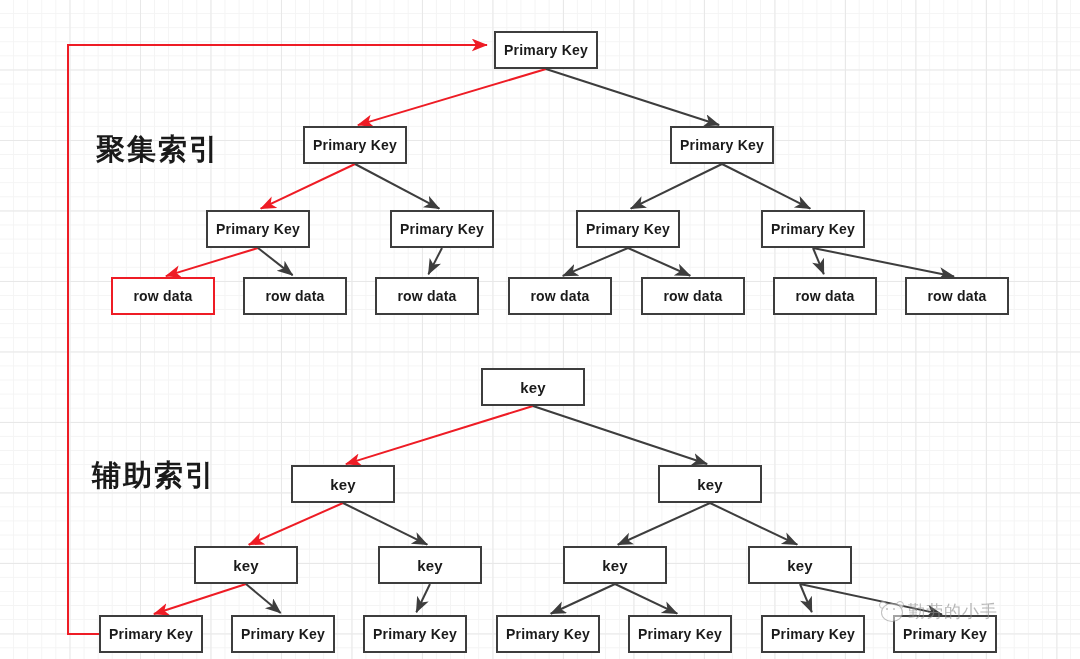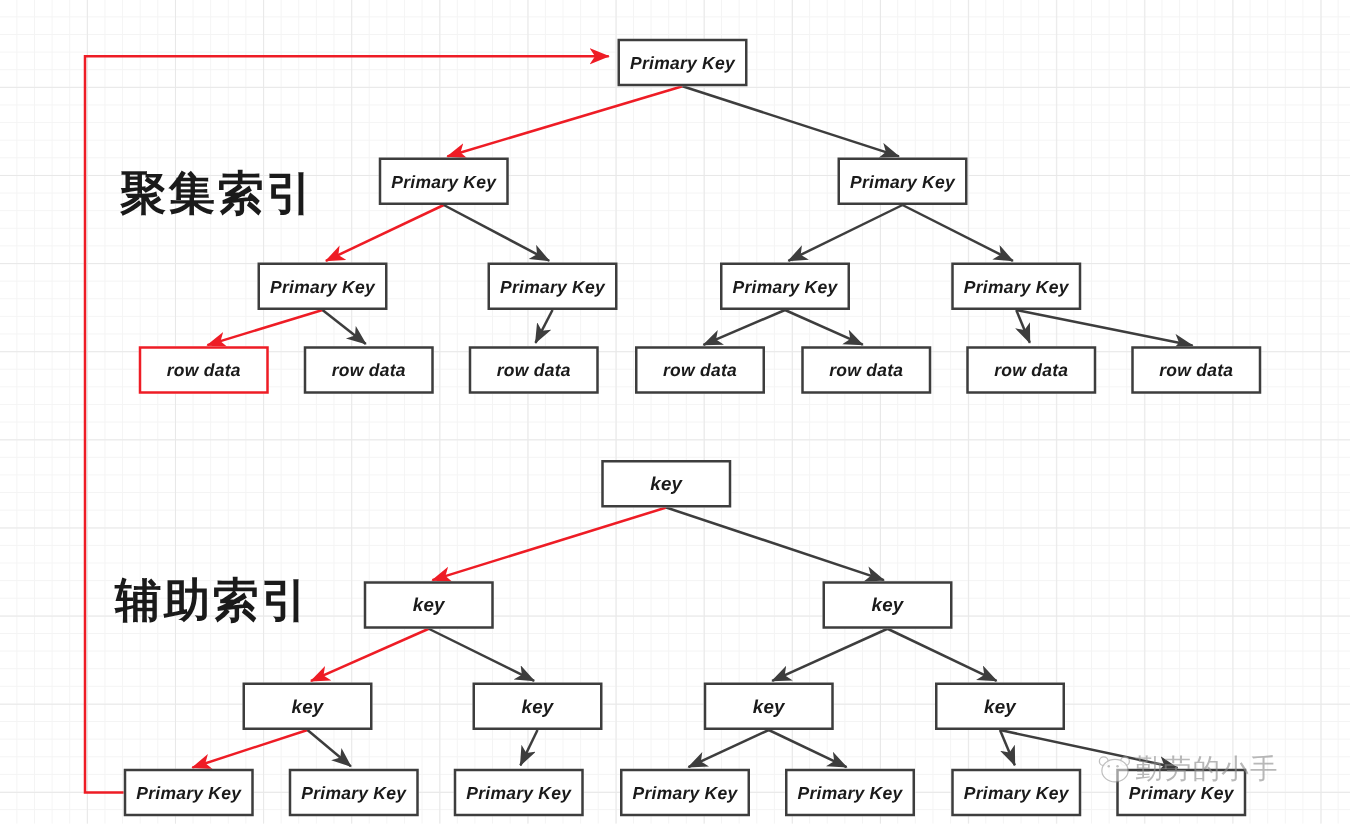--- a/index.html
+++ b/index.html
@@ -30,49 +30,48 @@
     pointer-events: none;
   }
   .node {
     position: absolute;
     box-sizing: border-box;
     background: #ffffff;
     border: 2px solid #3d3d3d;
     display: flex;
     align-items: center;
     justify-content: center;
-    font-style: italic;
     font-weight: bold;
     color: #1a1a1a;
     letter-spacing: 0.2px;
     white-space: nowrap;
   }
   .node.red {
     border-color: #ee1c25;
   }
   .section-label {
     position: absolute;
     font-family: "DejaVu Sans", "Liberation Sans", sans-serif;
     font-weight: bold;
-    font-size: 37px;
+    font-size: 29px;
     color: #1a1a1a;
     letter-spacing: 2px;
     white-space: nowrap;
   }
   .watermark {
     position: absolute;
     display: flex;
     align-items: center;
     gap: 4px;
     opacity: 0.62;
     pointer-events: none;
   }
   .watermark .wm-text {
     font-family: Liberation Serif, serif;
-    font-size: 22px;
+    font-size: 17px;
     color: #8d8d8d;
     white-space: nowrap;
     letter-spacing: 1px;
   }
   .wm-face {
     width: 26px;
     height: 21px;
     position: relative;
   }
   .wm-face .head {

